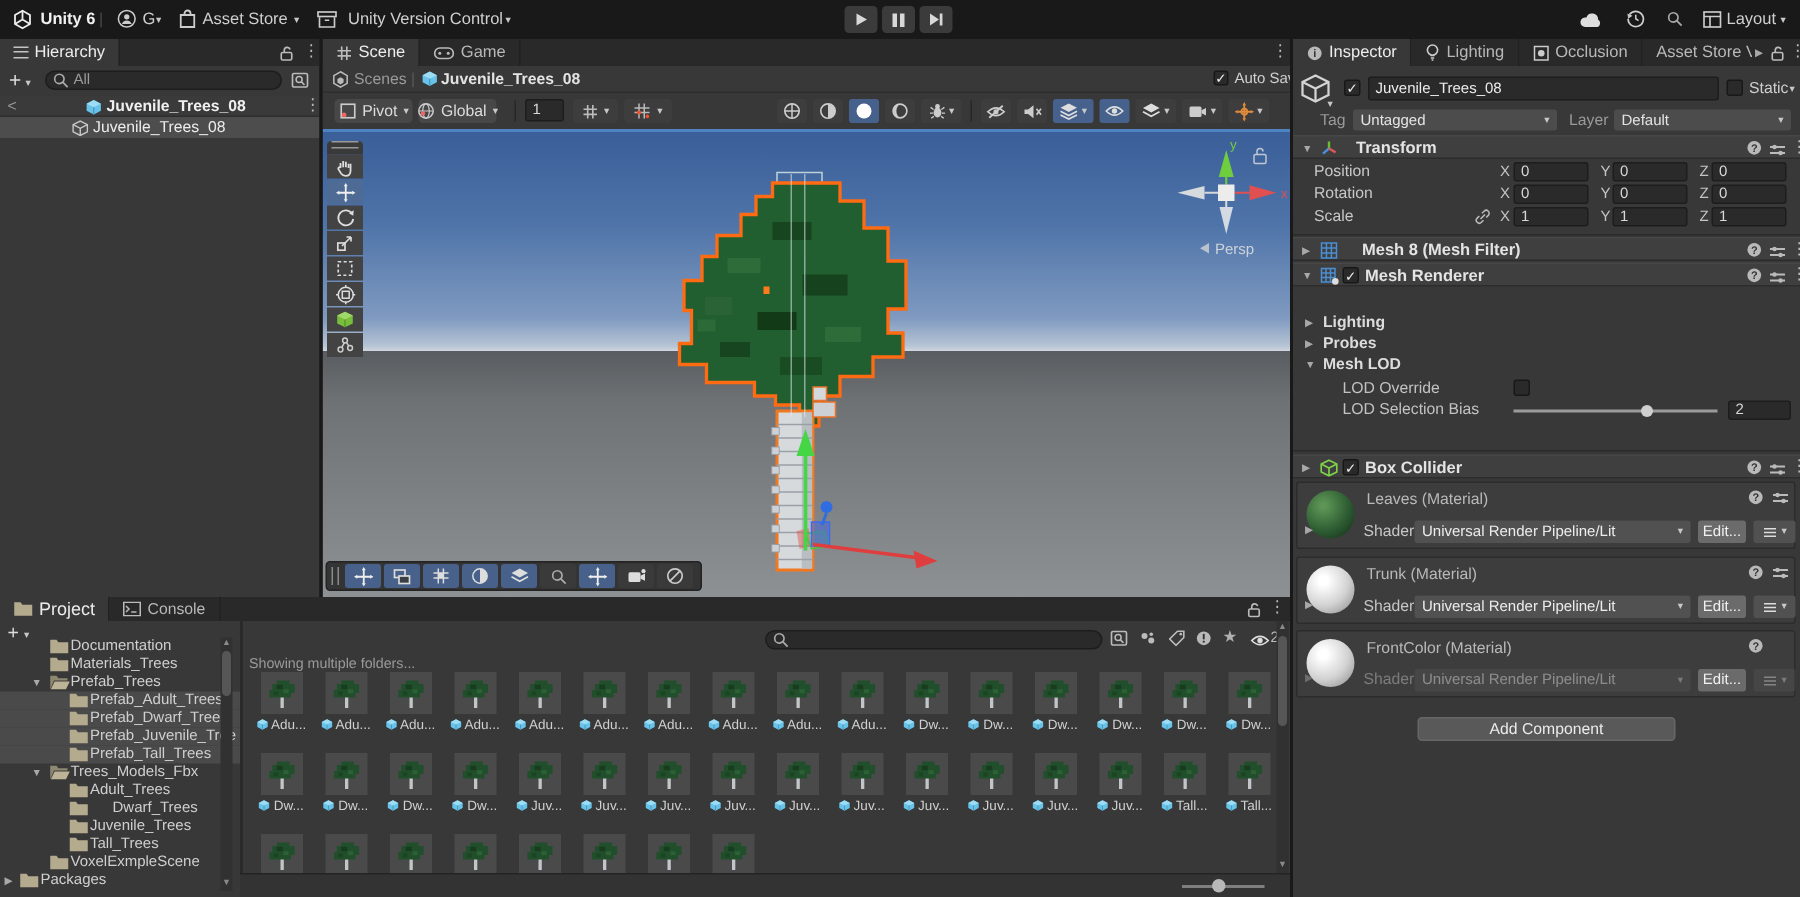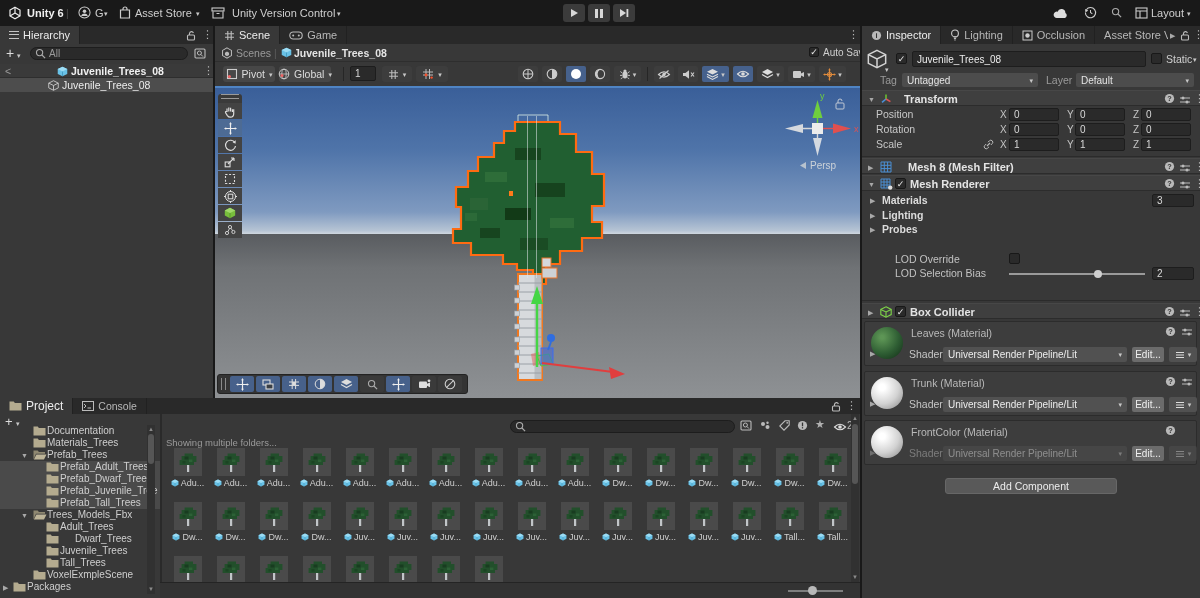--- a/index.html
+++ b/index.html
@@ -847,34 +847,31 @@
         </div>
         <span class="axl" style="left: 205px;">Y</span>
         <div class="f" style="left: 213px; top: 0px; width: 50px; height: 13px;">
           <span>1</span>
         </div>
         <span class="axl" style="left: 271px;">Z</span>
         <div class="f" style="left: 279px; top: 0px; width: 50px; height: 13px;">
           <span>1</span>
         </div>
       </div>
-      <div style="position: absolute; left: 0px; top: 168px; width: 338px; height: 13px;">
-        <span class="exp" style="position: absolute; left: 8px; top: 3px;">▶</span>
-        <span class="lab" style="left: 20px; top: 0px; font-weight: bold; color: rgb(220, 220, 220);">Materials</span>
-        <div class="f" style="left: 290px; top: 0px; width: 42px; height: 13px;">
-          <span>3</span>
-        </div>
-      </div>
       <div style="position: absolute; left: 0px; top: 183px; width: 338px; height: 13px;">
         <span class="exp" style="position: absolute; left: 8px; top: 3px;">▶</span>
         <span class="lab" style="left: 20px; top: 0px; font-weight: bold; color: rgb(220, 220, 220);">Lighting</span>
       </div>
       <div style="position: absolute; left: 0px; top: 197px; width: 338px; height: 13px;">
         <span class="exp" style="position: absolute; left: 8px; top: 3px;">▶</span>
         <span class="lab" style="left: 20px; top: 0px; font-weight: bold; color: rgb(220, 220, 220);">Probes</span>
+      </div>
+      <div style="position: absolute; left: 0px; top: 211px; width: 338px; height: 13px;">
+        <span class="exp" style="position: absolute; left: 8px; top: 3px;">▼</span>
+        <span class="lab" style="left: 20px; top: 0px; font-weight: bold; color: rgb(220, 220, 220);">Mesh LOD</span>
       </div>
       <div class="matb" style="top: 295px;">
         <div class="sph green"></div>
         <span class="lab" style="left: 46px; top: 5px; color: rgb(185, 185, 185);">Leaves (Material)</span>
         <span class="icon" style="position: absolute; left: 300px; top: 4px;">
           <svg width="11" height="11" viewBox="0 0 12 12">
             <circle cx="6" cy="6" r="5" fill="#b9b9b9"></circle>
             <text x="6" y="8.8" font-size="8" text-anchor="middle" fill="#333" font-weight="bold">?</text>
           </svg>
         </span>

